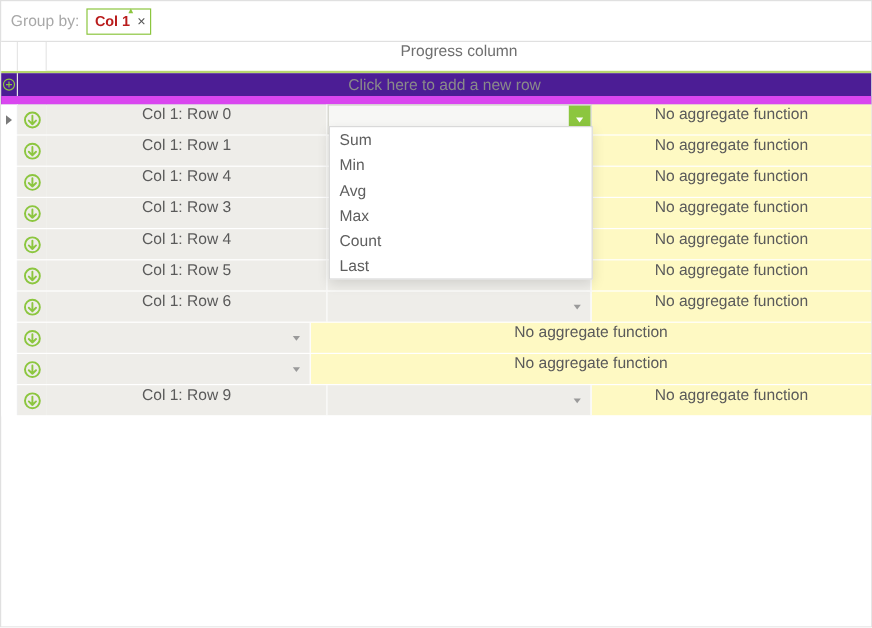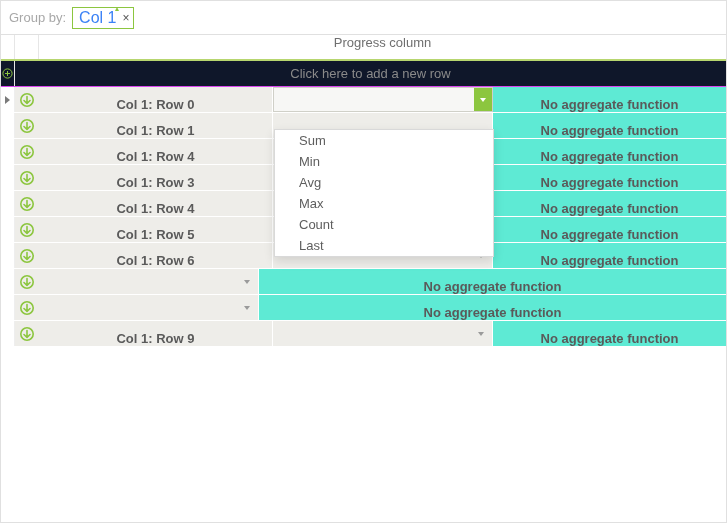--- a/index.html
+++ b/index.html
@@ -43,22 +43,23 @@
   .group-chip .sort-indicator {
     position: absolute;
     top: -1px;
     right: 14px;
     width: 0; height: 0;
     border-left: 2px solid transparent;
     border-right: 2px solid transparent;
     border-bottom: 4px solid #8cc63f;
   }
   .group-chip .chip-text {
-    color: #3b82f6;
-    font-size: 16px;
+    color: #b91c1c;
+    font-size: 12px;
+    font-weight: bold;
   }
   .group-chip .chip-close {
     margin-left: 6px;
     font-size: 12px;
     color: #555;
     cursor: pointer;
     line-height: 1;
   }
   
   .header-row {
@@ -81,22 +82,22 @@
     flex: 1;
     display: flex;
     justify-content: center;
     color: #6f6f6f;
     font-size: 13px;
   }
   
   .addnew-row {
     display: flex;
     height: 26px;
-    border-bottom: 1px solid #d946ef;
-    background: #0f172a;
+    border-bottom: 7px solid #d946ef;
+    background: #4c1d95;
     align-items: stretch;
   }
   .addnew-row .plus-cell {
     width: 14px;
     display: flex;
     align-items: center;
     justify-content: center;
     color: #8cc63f;
     font-size: 12px;
     border-right: 1px solid #e6e6e6;
@@ -125,40 +126,39 @@
   .data-row .row-iconcell {
     width: 24px;
     background: #eeede9;
     display: flex;
     align-items: center;
     justify-content: center;
   }
   .row-iconcell svg { display:block; }
   .cell {
     display: flex;
-    align-items: flex-end;
+    align-items: flex-start;
     justify-content: center;
     font-size: 13px;
     color: #5a5a5a;
-    font-weight: bold;
   }
   .cell.col1 {
     width: 234px;
     background: #eeede9;
     border-right: 1px solid #fff;
   }
   .cell.col2 {
     width: 220px;
     background: #eeede9;
     border-right: 1px solid #fff;
     position: relative;
   }
   .cell.col3 {
     flex: 1;
-    background: #5eead4;
+    background: #fef9c3;
   }
   .tiny-arrow {
     position: absolute;
     right: 8px;
     top: 50%;
     transform: translateY(-50%);
     width: 0; height: 0;
     border-left: 3px solid transparent;
     border-right: 3px solid transparent;
     border-top: 4px solid #9a9a9a;
@@ -403,21 +403,21 @@
         </div>
         <div class="cell col2">
           <div class="tiny-arrow"></div>
         </div>
         <div class="cell col3">
           <span>No aggregate function</span>
         </div>
       </div>
     </div>
 
-  <div class="dropdown-popup" id="dd-popup" style="left: 273px; top: 128px; width: 220px; padding-left: 16px;">
+  <div class="dropdown-popup" id="dd-popup" style="left: 273px; top: 104px; width: 220px;">
       <div class="dd-item">Sum</div>
       <div class="dd-item">Min</div>
       <div class="dd-item">Avg</div>
       <div class="dd-item">Max</div>
       <div class="dd-item">Count</div>
       <div class="dd-item">Last</div>
     </div>
 
 </div>
 

